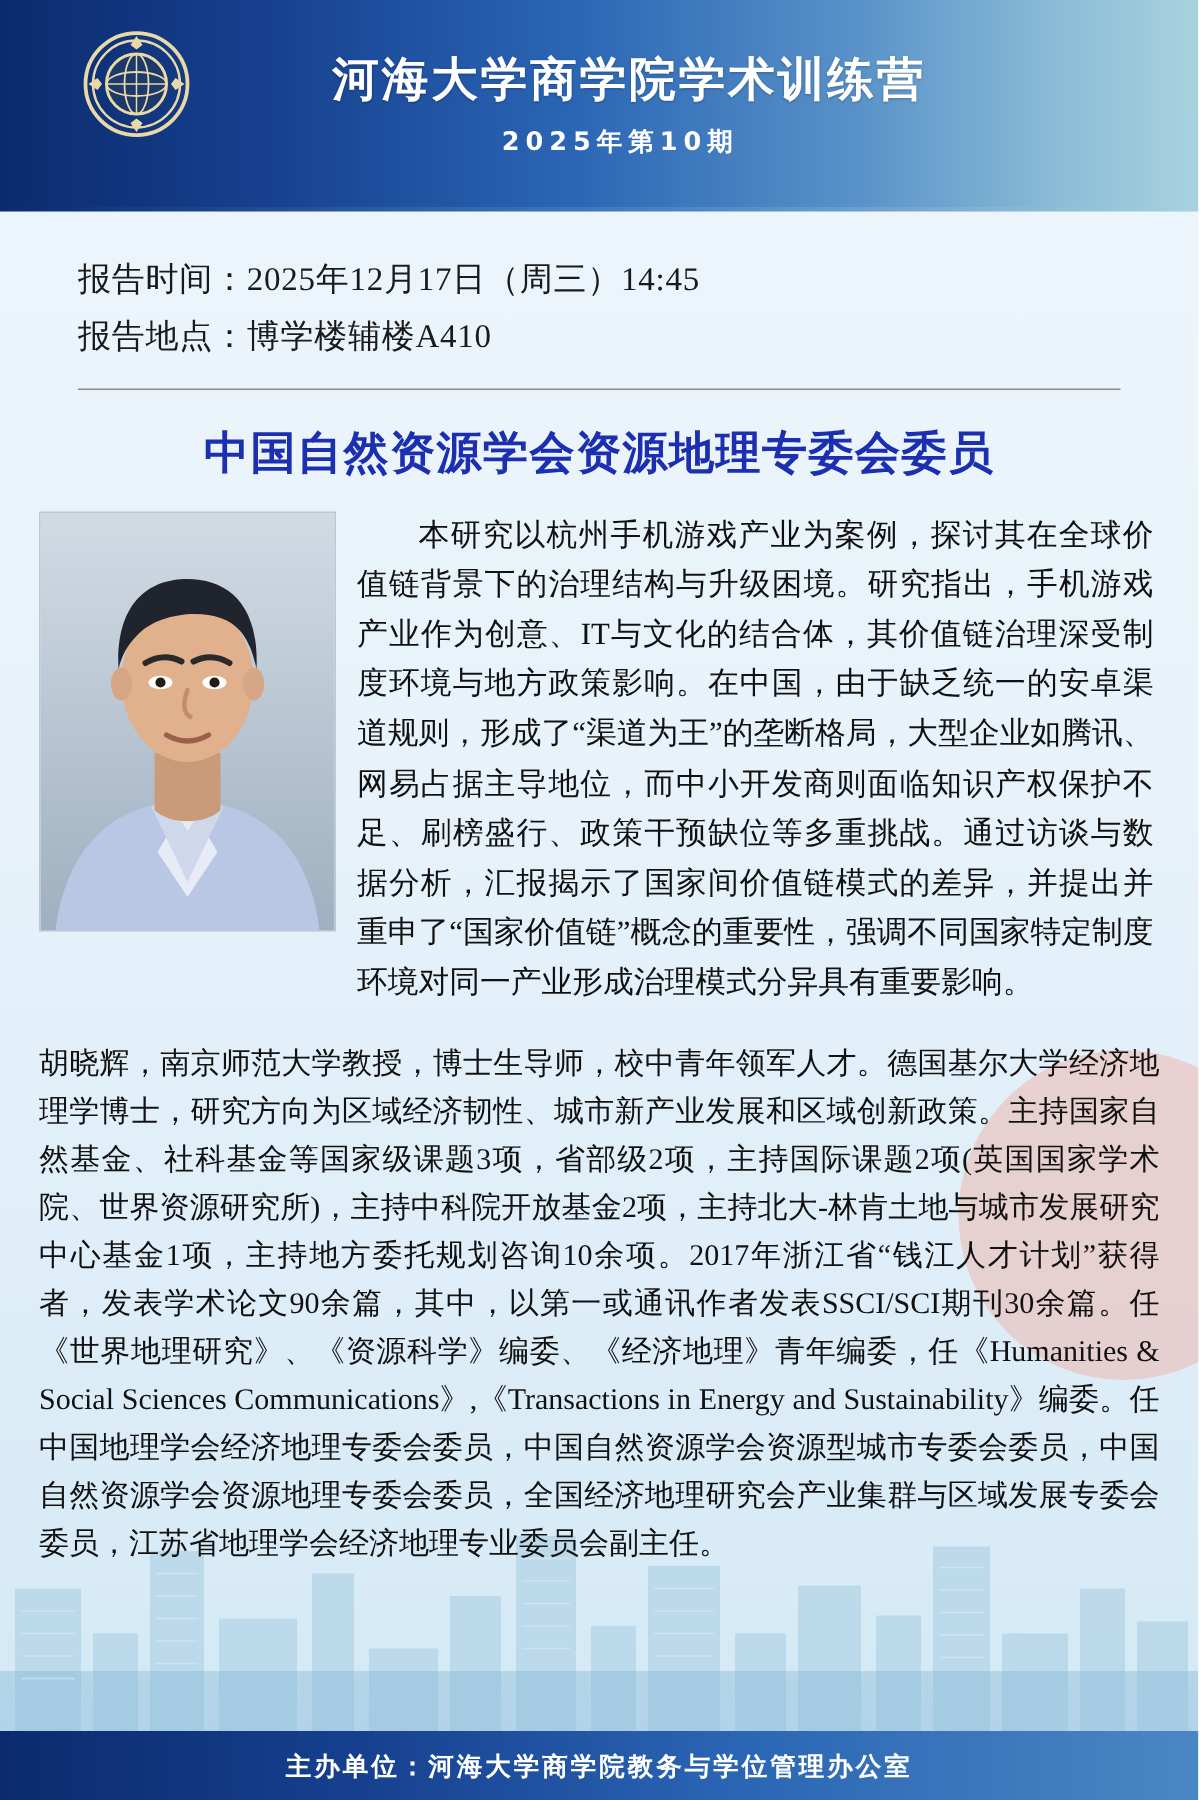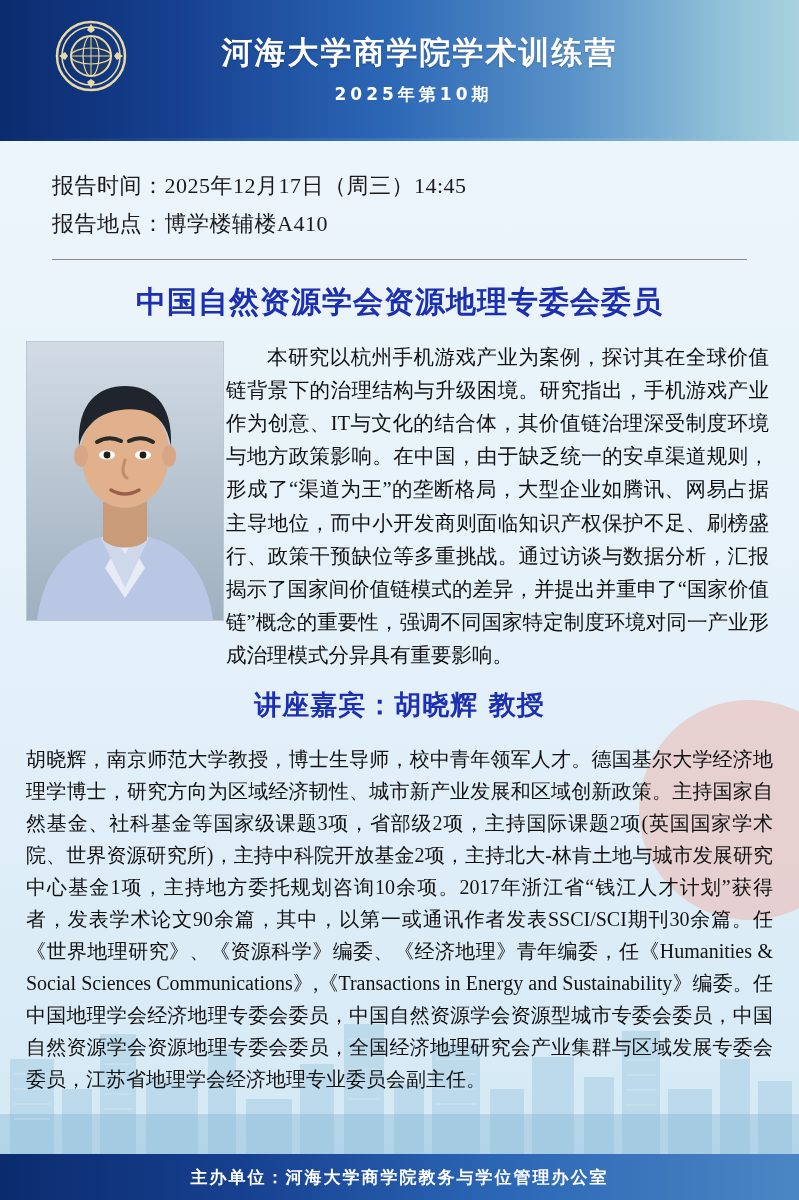--- a/index.html
+++ b/index.html
@@ -108,21 +108,21 @@
     overflow: hidden;
   }
   .photo svg { display:block; width:100%; height:100%; }
 
   .abstract-text {
     flex: 1;
     font-size: 20.5px;
     line-height: 1.62;
     color: #111;
     text-align: justify;
-    padding-left: 2px;
+    padding-left: 14px;
     padding-right: 4px;
     text-indent: 2em;
   }
 
   
   .guest-heading {
     text-align: center;
     margin-top: 14px;
     font-size: 27px;
     font-weight: bold;
@@ -284,20 +284,19 @@
         <circle cx="116" cy="113" r="3.4" fill="#241b14"></circle>
 
         <path d="M98 118 q-5 14 2 18" stroke="#c08e68" stroke-width="3" fill="none" stroke-linecap="round"></path>
 
         <path d="M84 148 q14 8 28 0" stroke="#9c5f4d" stroke-width="3.5" fill="none" stroke-linecap="round"></path>
       </svg>
     </div>
     <div class="abstract-text">本研究以杭州手机游戏产业为案例，探讨其在全球价值链背景下的治理结构与升级困境。研究指出，手机游戏产业作为创意、IT与文化的结合体，其价值链治理深受制度环境与地方政策影响。在中国，由于缺乏统一的安卓渠道规则，形成了“渠道为王”的垄断格局，大型企业如腾讯、网易占据主导地位，而中小开发商则面临知识产权保护不足、刷榜盛行、政策干预缺位等多重挑战。通过访谈与数据分析，汇报揭示了国家间价值链模式的差异，并提出并重申了“国家价值链”概念的重要性，强调不同国家特定制度环境对同一产业形成治理模式分异具有重要影响。</div>
   </div>
 
-  <div class="guest-heading">讲座嘉宾：胡晓辉 教授</div>
   <div class="guest-bio">胡晓辉，南京师范大学教授，博士生导师，校中青年领军人才。德国基尔大学经济地理学博士，研究方向为区域经济韧性、城市新产业发展和区域创新政策。主持国家自然基金、社科基金等国家级课题3项，省部级2项，主持国际课题2项(英国国家学术院、世界资源研究所)，主持中科院开放基金2项，主持北大-林肯土地与城市发展研究中心基金1项，主持地方委托规划咨询10余项。2017年浙江省“钱江人才计划”获得者，发表学术论文90余篇，其中，以第一或通讯作者发表SSCI/SCI期刊30余篇。任《世界地理研究》、《资源科学》编委、《经济地理》青年编委，任《Humanities &amp; Social Sciences Communications》,《Transactions in Energy and Sustainability》编委。任中国地理学会经济地理专委会委员，中国自然资源学会资源型城市专委会委员，中国自然资源学会资源地理专委会委员，全国经济地理研究会产业集群与区域发展专委会委员，江苏省地理学会经济地理专业委员会副主任。</div>
 
   <div class="footer">
     <div class="footer-text">主办单位：河海大学商学院教务与学位管理办公室</div>
   </div>
 
 </div>
 
 </body></html>

